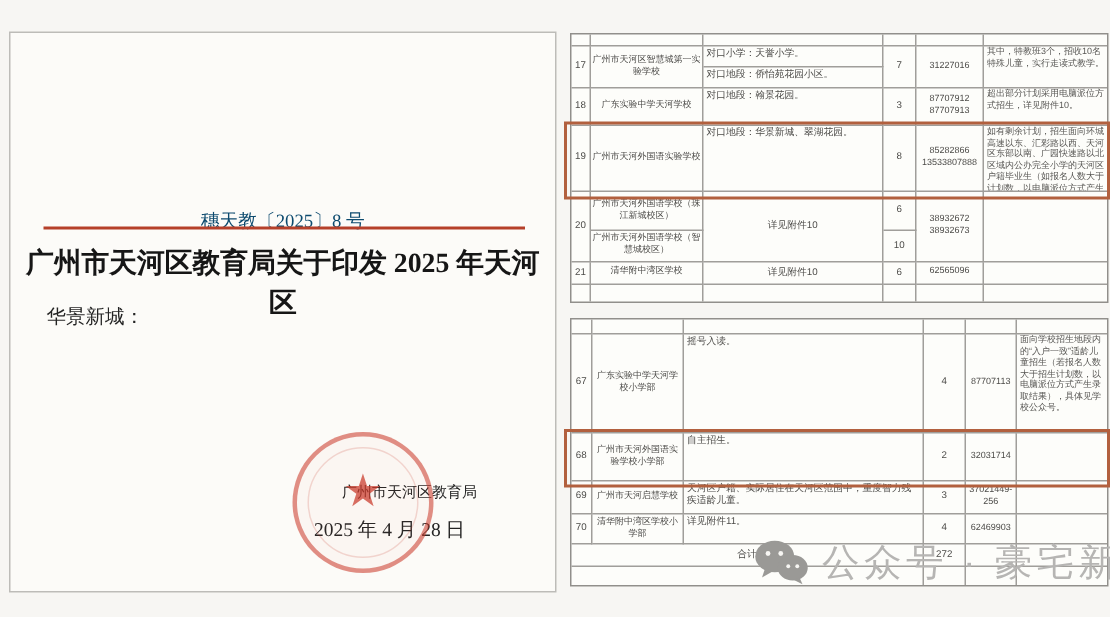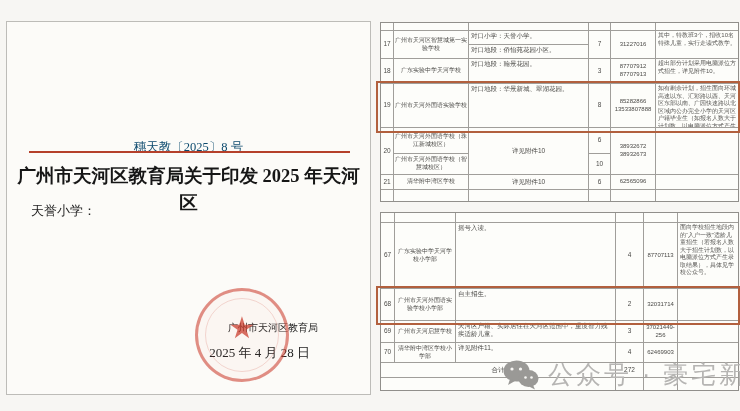--- a/index.html
+++ b/index.html
@@ -63,21 +63,21 @@
 </style>
 </head>
 <body>
 
 <div class="page">
   <div class="doc-number">穗天教〔2025〕8 号</div>
   <div class="red-line"></div>
   <div class="doc-title">
     <div>广州市天河区教育局关于印发 2025 年天河区</div>
   </div>
-  <div class="salutation">天誉小学：</div>
+  <div class="salutation">华景新城：</div>
   <div class="signer">广州市天河区教育局</div>
   <div class="docdate">2025 年 4 月 28 日</div>
   <div class="seal">
     <div class="seal-inner"></div>
     <div class="seal-star">★</div>
   </div>
 </div>
 
 <div class="tbl tbl-upper">
 

